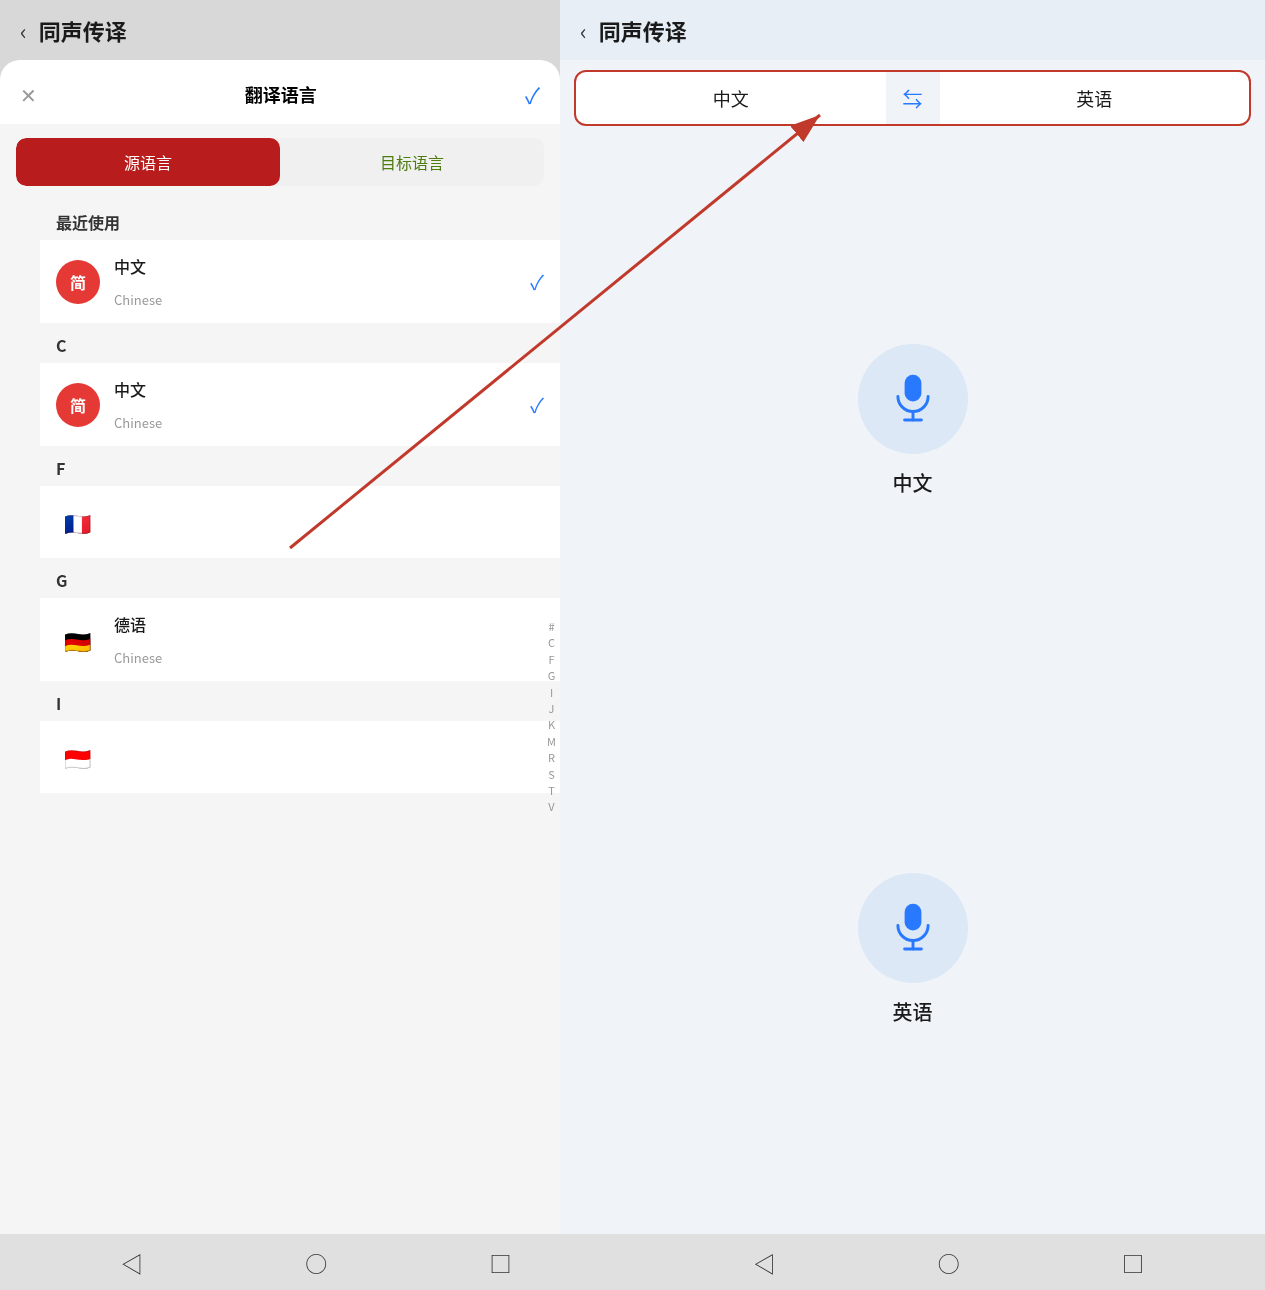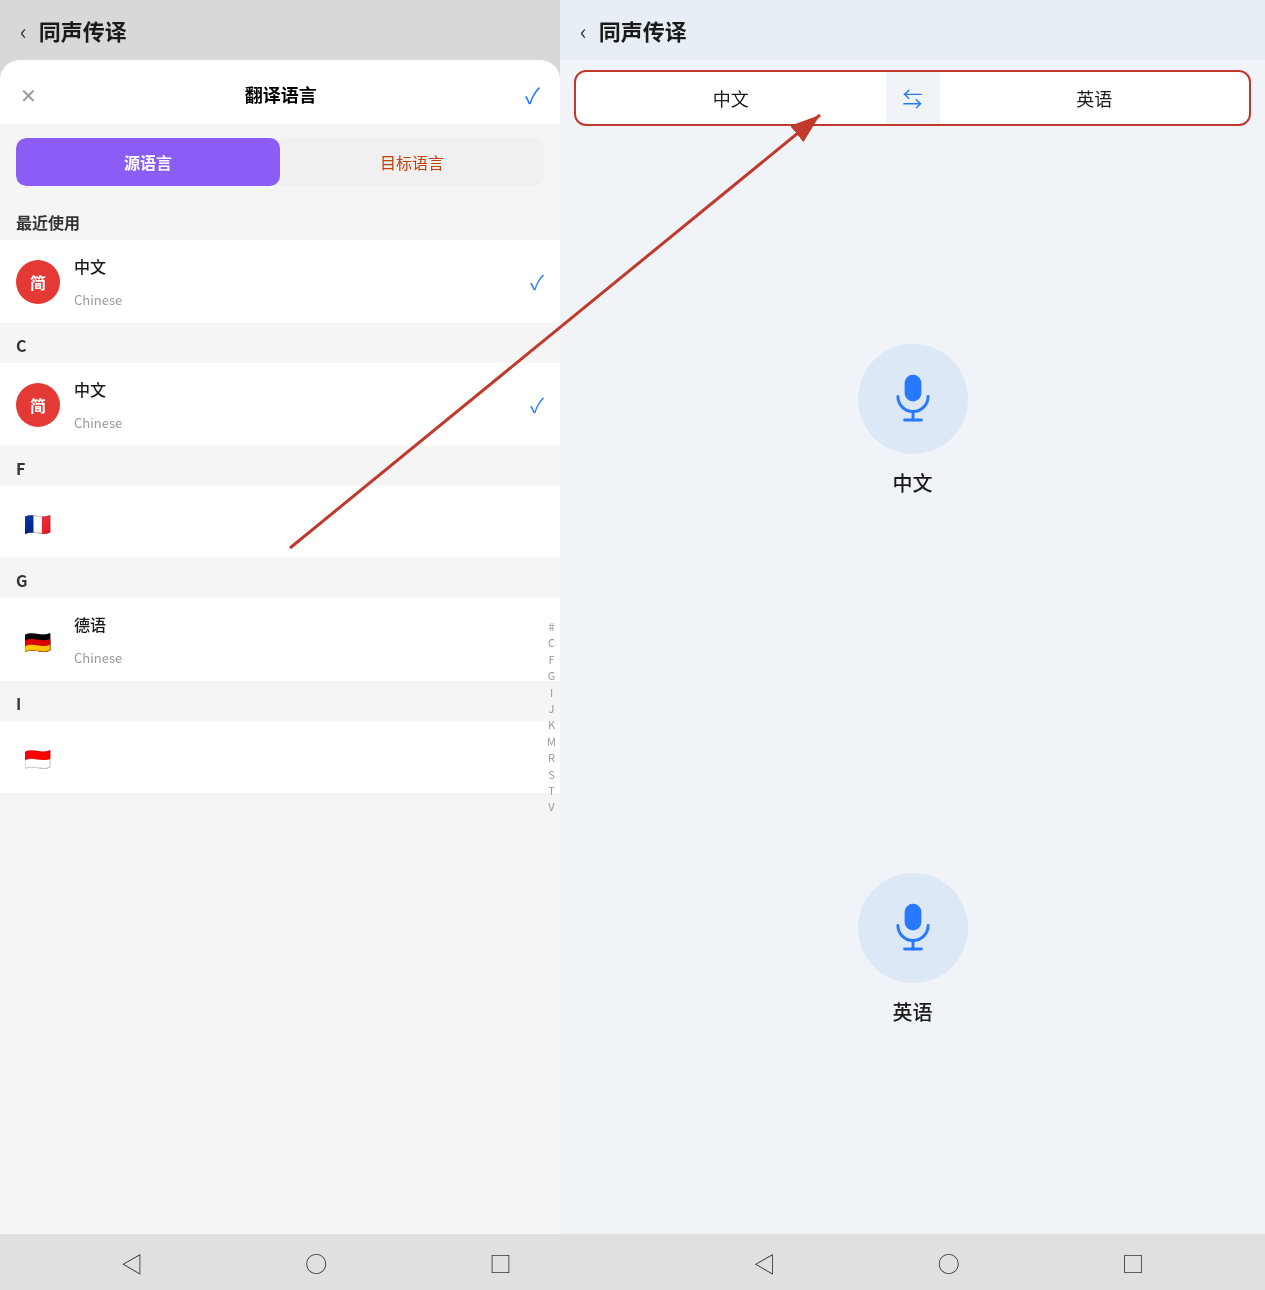--- a/index.html
+++ b/index.html
@@ -97,28 +97,28 @@
     .toggle-btn {
       flex: 1;
       padding: 12px 0;
       text-align: center;
       font-size: 16px;
       cursor: pointer;
       border-radius: 10px;
     }
 
     .toggle-btn.active {
-      background: #8b5cf6;
+      background: #b91c1c;
       color: #fff;
-      font-weight: 700;
+      font-weight: 400;
     }
 
     .toggle-btn.inactive {
       background: transparent;
-      color: #c2410c;
+      color: #4d7c0f;
     }
 
     
     .section-header {
       padding: 10px 16px 6px;
       font-size: 16px;
       font-weight: 600;
       color: #333;
       background: #f5f5f5;
     }
@@ -367,20 +367,21 @@
       width: 1265px;
       height: 1290px;
       pointer-events: none;
       z-index: 100;
     }
 
     .list-scroll-area {
       flex: 1;
       overflow: hidden;
       position: relative;
+      padding-left: 40px;
     }
   </style>
 </head>
 <body>
 
 <div style="position:relative; width:1265px; height:1290px; overflow:hidden;">
 
   <div class="screens-container" style="height:1234px;">
 
     <div class="left-panel">

